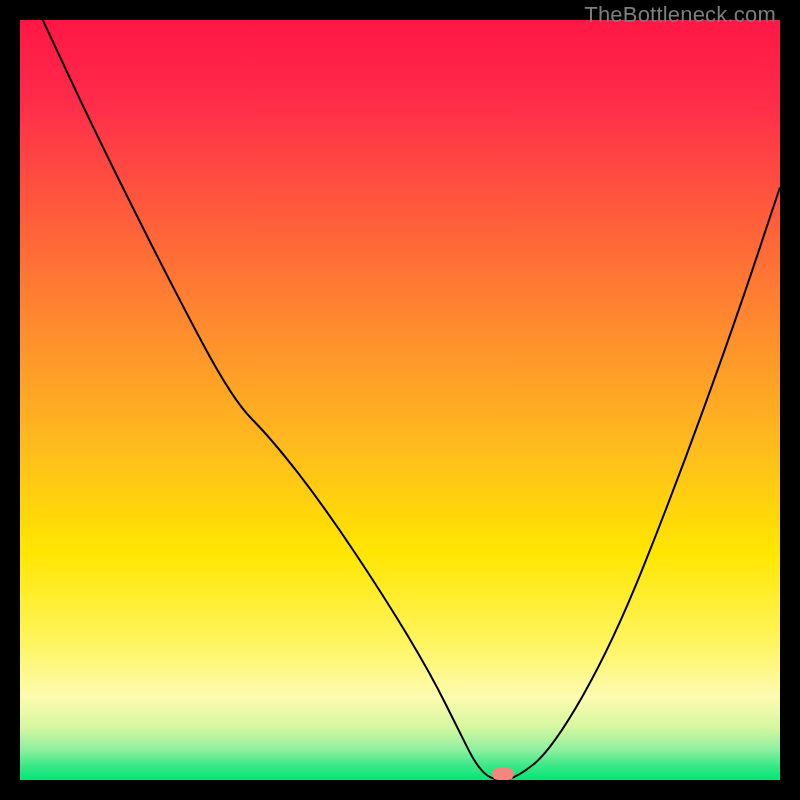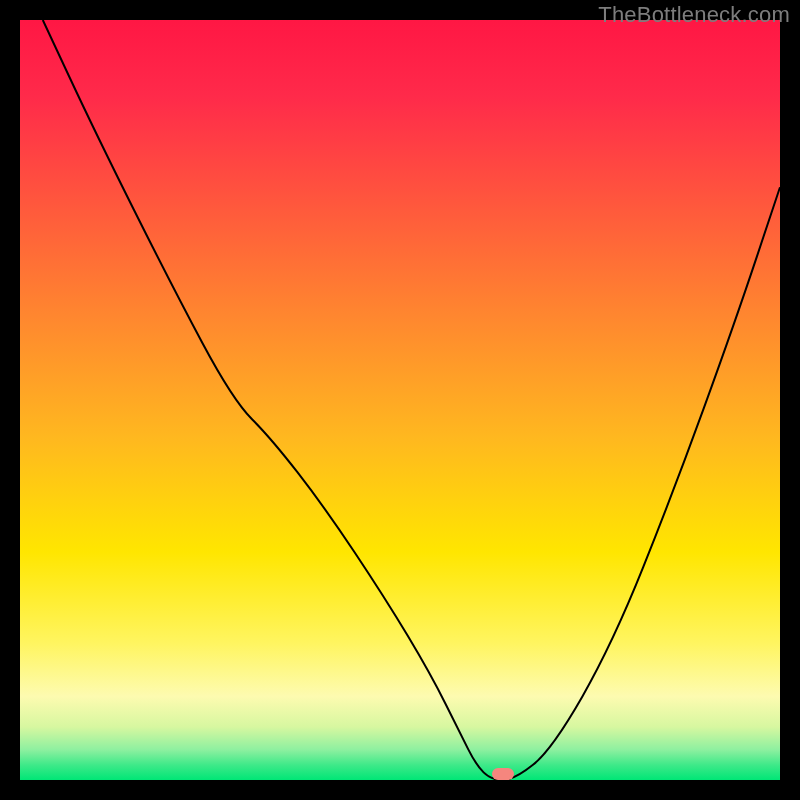--- a/index.html
+++ b/index.html
@@ -37,21 +37,21 @@
     height: 100%;
   }
   .marker {
     position: absolute;
     border-radius: 6px;
     transform: translate(-50%, -50%);
   }
   .watermark {
     position: absolute;
     top: 2px;
-    right: 10px;
+    right: 24px;
     color: #7d7d7d;
     font-size: 22px;
     letter-spacing: 0.2px;
     user-select: none;
   }
 </style>
 </head>
 <body>
 
 <div class="stage">

